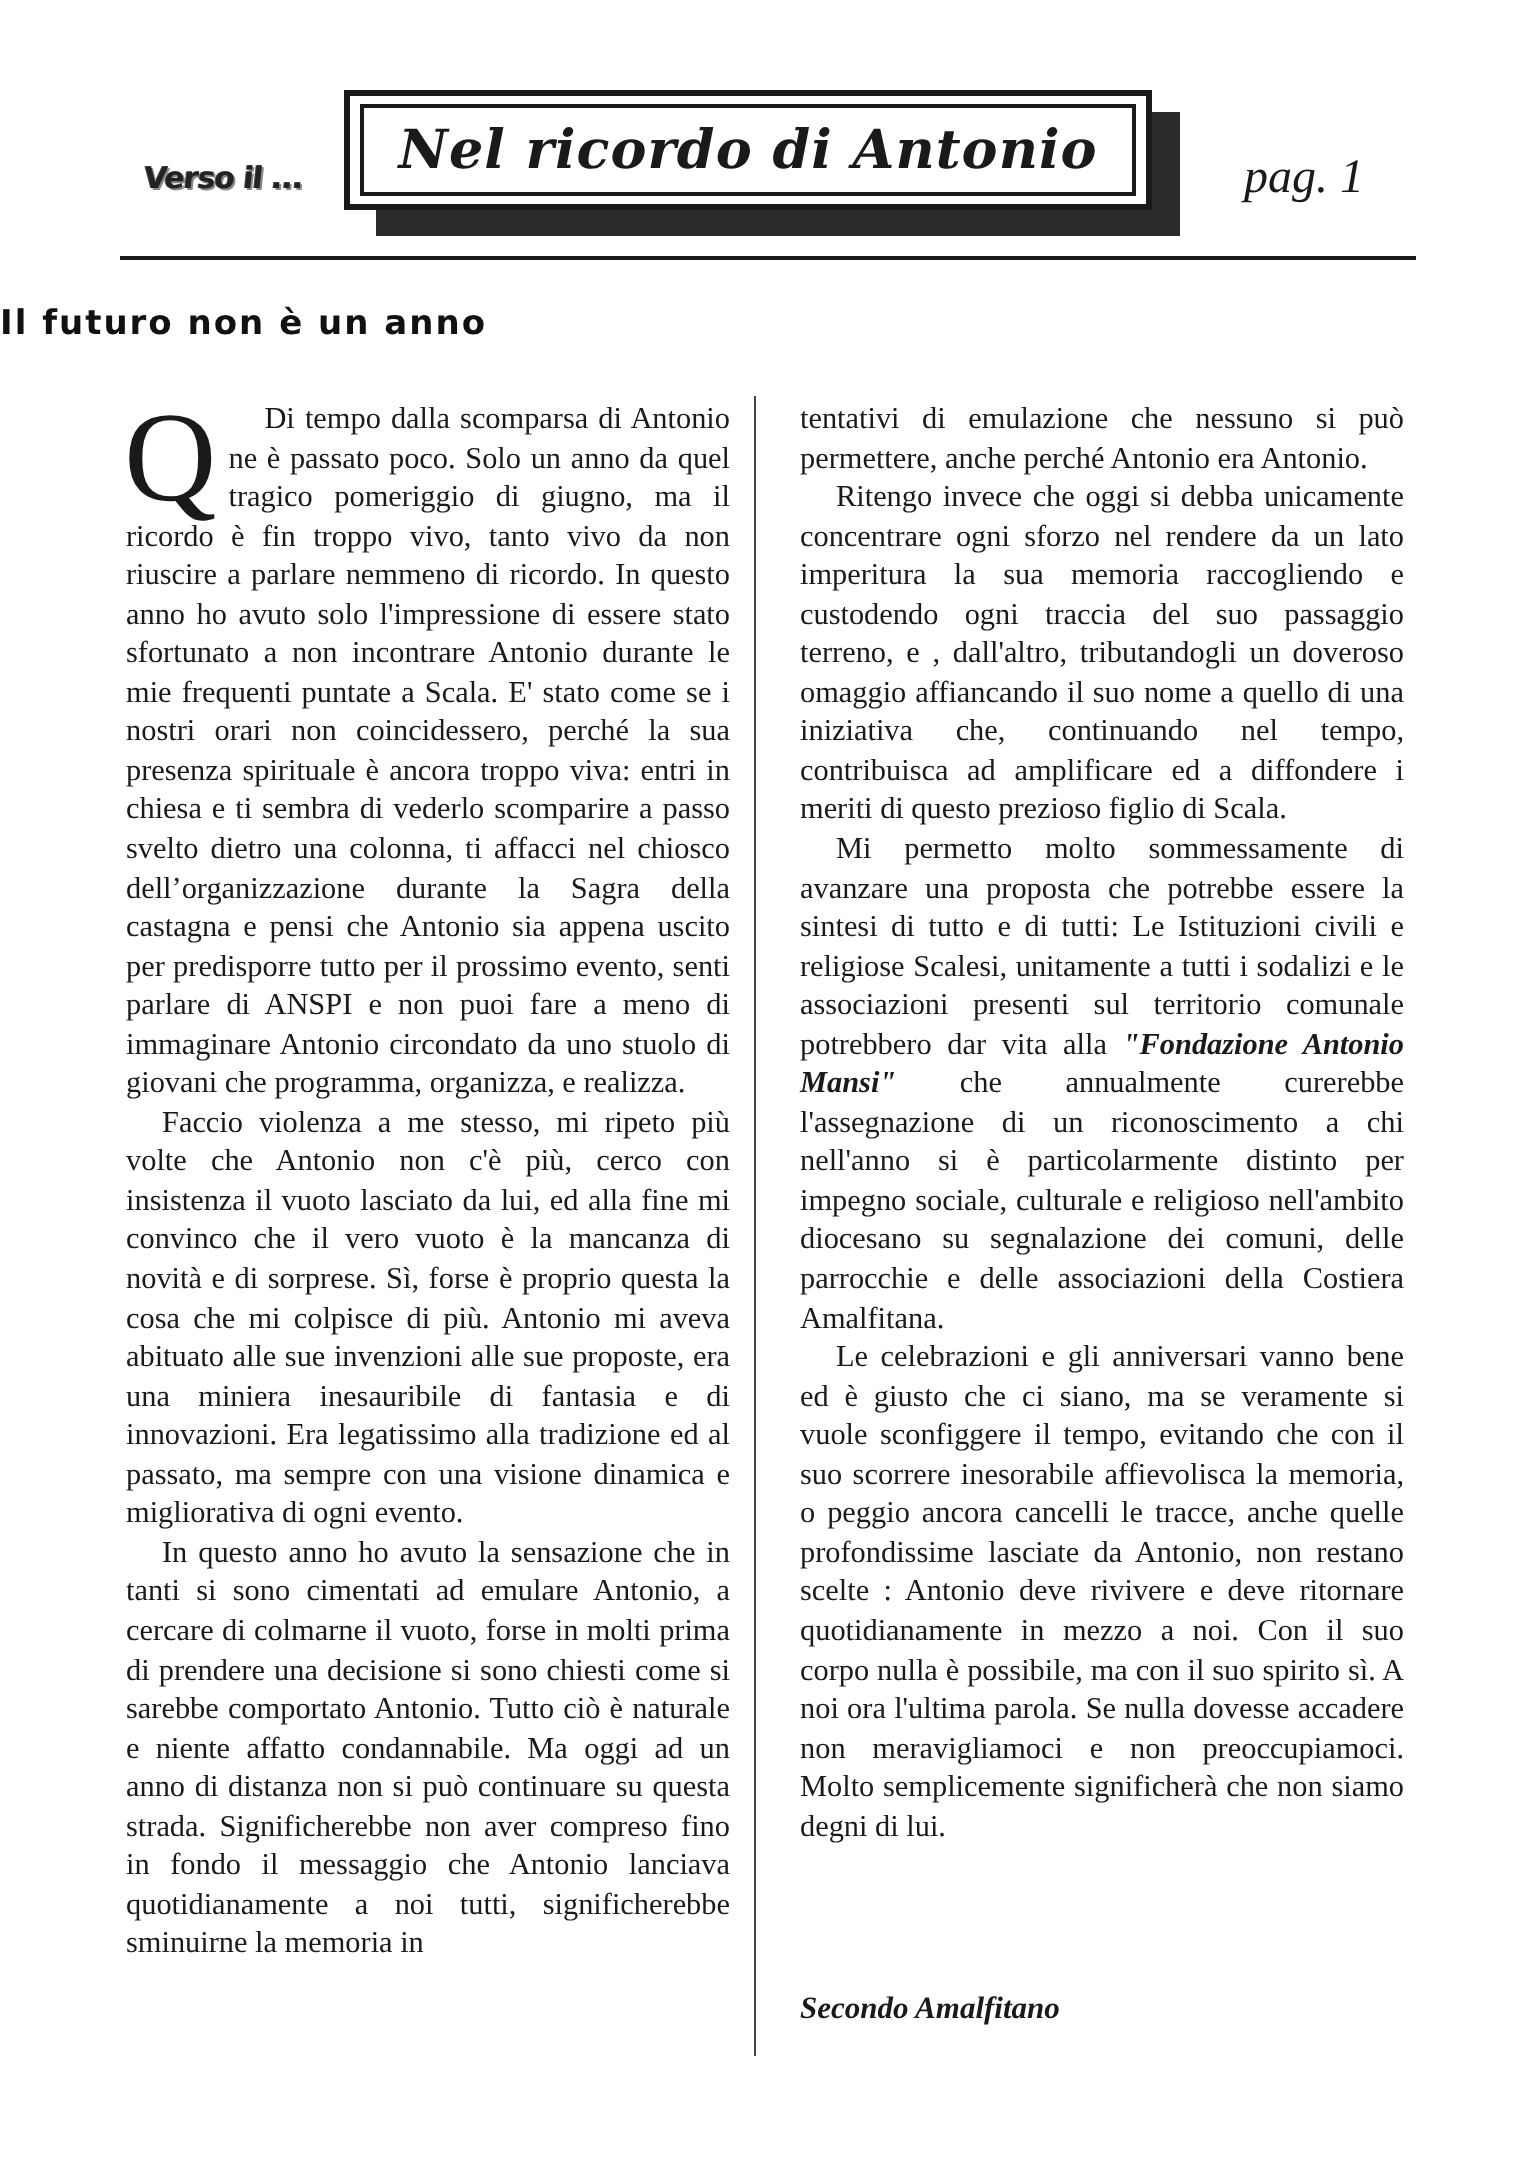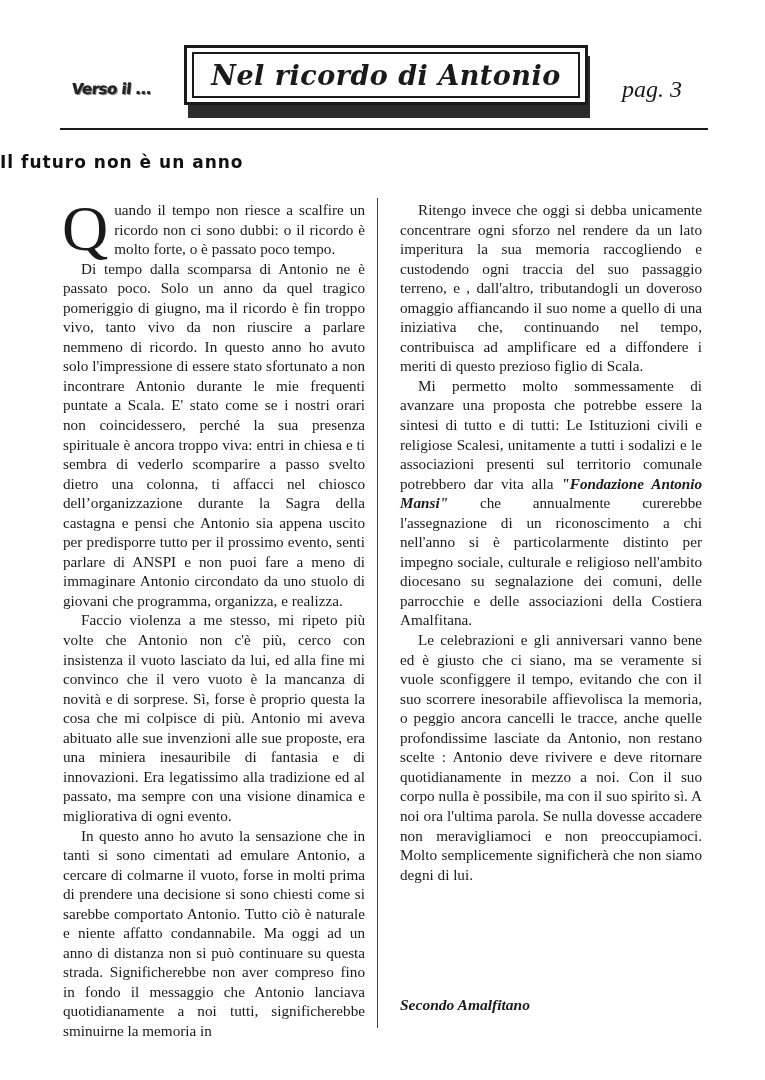--- a/index.html
+++ b/index.html
@@ -13,21 +13,21 @@
     font-family: "DejaVu Sans", sans-serif; font-weight: bold; font-size: 15px;
     letter-spacing: -0.5px; color: #222;
     text-shadow: 1px 1px 0 #888, -0.5px 0 0 #555;
     transform: skewX(-6deg);
   }
   .title-shadow {
     position: absolute; left: 188px; top: 56px; width: 402px; height: 62px;
     background: #2b2b2b;
   }
   .title-box {
-    position: absolute; left: 184px; top: 45px; width: 404px; height: 60px;
+    position: absolute; left: 172px; top: 45px; width: 404px; height: 60px;
     background: #fff; border: 3px solid #1a1a1a; box-sizing: border-box;
   }
   .title-inner {
     position: absolute; left: 5px; top: 4px; right: 5px; bottom: 4px;
     border: 2px solid #1a1a1a; display: flex; align-items: center; justify-content: center;
   }
   .title-text {
     font-family: "DejaVu Serif", serif; font-style: italic; font-weight: bold;
     font-size: 27px; color: #1a1a1a; letter-spacing: 0.5px;
   }
@@ -68,34 +68,35 @@
 <body>
 
 <div class="header">
   <div class="verso">Verso il ...</div>
   <div class="title-shadow"></div>
   <div class="title-box">
     <div class="title-inner">
       <span class="title-text">Nel ricordo di Antonio</span>
     </div>
   </div>
-  <div class="pag">pag. 3</div>
+  <div class="pag">pag. 1</div>
   <div class="rule"></div>
 </div>
 
 <h1 class="article-title" style="margin:0;">Il futuro non è un anno</h1>
 
 <div class="col col-left">
-  <p class="first"><span class="dropcap">Q</span><span>uando il tempo non riesce a scalfire un ricordo non ci sono dubbi: o il ricordo è molto forte, o è passato poco tempo.</span></p>
+  <p class="first"><span class="dropcap">Q</span></p>
   <p>Di tempo dalla scomparsa di Antonio ne è passato poco. Solo un anno da quel tragico pomeriggio di giugno, ma il ricordo è fin troppo vivo, tanto vivo da non riuscire a parlare nemmeno di ricordo.  In questo anno ho avuto solo l'impressione di essere stato sfortunato a non incontrare Antonio durante le mie frequenti puntate a Scala. E' stato come se i nostri orari non coincidessero, perché la sua presenza spirituale è ancora troppo viva: entri in chiesa e ti sembra di vederlo scomparire a passo svelto dietro una colonna, ti affacci nel chiosco dell’organizzazione durante la Sagra della castagna e pensi che Antonio sia appena uscito per predisporre tutto per il prossimo evento, senti parlare di ANSPI e non puoi fare a meno di immaginare Antonio circondato da uno stuolo di giovani che programma, organizza, e realizza.</p>
   <p>Faccio violenza a me stesso, mi ripeto più volte che Antonio non c'è più, cerco con insistenza il vuoto lasciato da lui, ed alla fine mi convinco che il vero vuoto è la mancanza di novità e di sorprese. Sì, forse è proprio questa la cosa che mi colpisce di più. Antonio mi aveva abituato alle sue invenzioni alle sue proposte, era una miniera inesauribile di fantasia e di innovazioni. Era legatissimo alla tradizione ed al passato, ma sempre con una visione dinamica  e migliorativa di ogni evento.</p>
   <p>In questo anno ho avuto  la sensazione che in tanti si sono cimentati ad emulare Antonio, a cercare di colmarne il vuoto, forse in molti prima di prendere una decisione si sono chiesti come si sarebbe comportato Antonio. Tutto ciò è naturale e niente affatto condannabile. Ma oggi ad un anno di distanza non si può continuare su questa strada. Significherebbe non aver compreso fino in fondo il messaggio che Antonio lanciava quotidianamente a noi tutti, significherebbe sminuirne la memoria in</p>
 </div>
 
 <div class="divider"></div>
 
 <div class="col col-right">
+  <p class="first">tentativi di emulazione che nessuno si può permettere, anche perché Antonio era Antonio.</p>
   <p>Ritengo invece che oggi si debba unicamente concentrare ogni sforzo nel rendere da un lato imperitura la sua memoria raccogliendo e custodendo ogni traccia del suo passaggio terreno, e , dall'altro, tributandogli un doveroso omaggio affiancando il suo nome a quello di  una iniziativa che, continuando nel tempo, contribuisca ad amplificare ed a diffondere i meriti di questo prezioso figlio di Scala.</p>
   <p><span>Mi permetto molto sommessamente di avanzare una proposta che potrebbe essere la sintesi di tutto e di tutti: Le Istituzioni civili e religiose Scalesi, unitamente a tutti i sodalizi e le associazioni  presenti sul territorio comunale potrebbero dar vita alla </span><span class="fond">"Fondazione Antonio Mansi"</span><span> che annualmente curerebbe l'assegnazione di un riconoscimento a chi nell'anno si è particolarmente distinto per impegno sociale, culturale e religioso nell'ambito diocesano su segnalazione dei comuni, delle parrocchie e delle associazioni della Costiera Amalfitana.</span></p>
   <p>Le celebrazioni e gli anniversari vanno bene ed è giusto che ci siano, ma se veramente si vuole sconfiggere il tempo, evitando che con il suo scorrere inesorabile affievolisca la memoria, o peggio ancora cancelli le tracce, anche quelle profondissime lasciate da Antonio, non restano scelte : Antonio deve rivivere e deve ritornare quotidianamente in mezzo a noi. Con il suo corpo nulla è possibile, ma con il suo spirito sì. A noi ora l'ultima parola. Se nulla dovesse accadere non meravigliamoci e non preoccupiamoci. Molto semplicemente significherà che non siamo degni di lui.</p>
 </div>
 
 <div class="signature">Secondo Amalfitano</div>
 
 </body></html>

